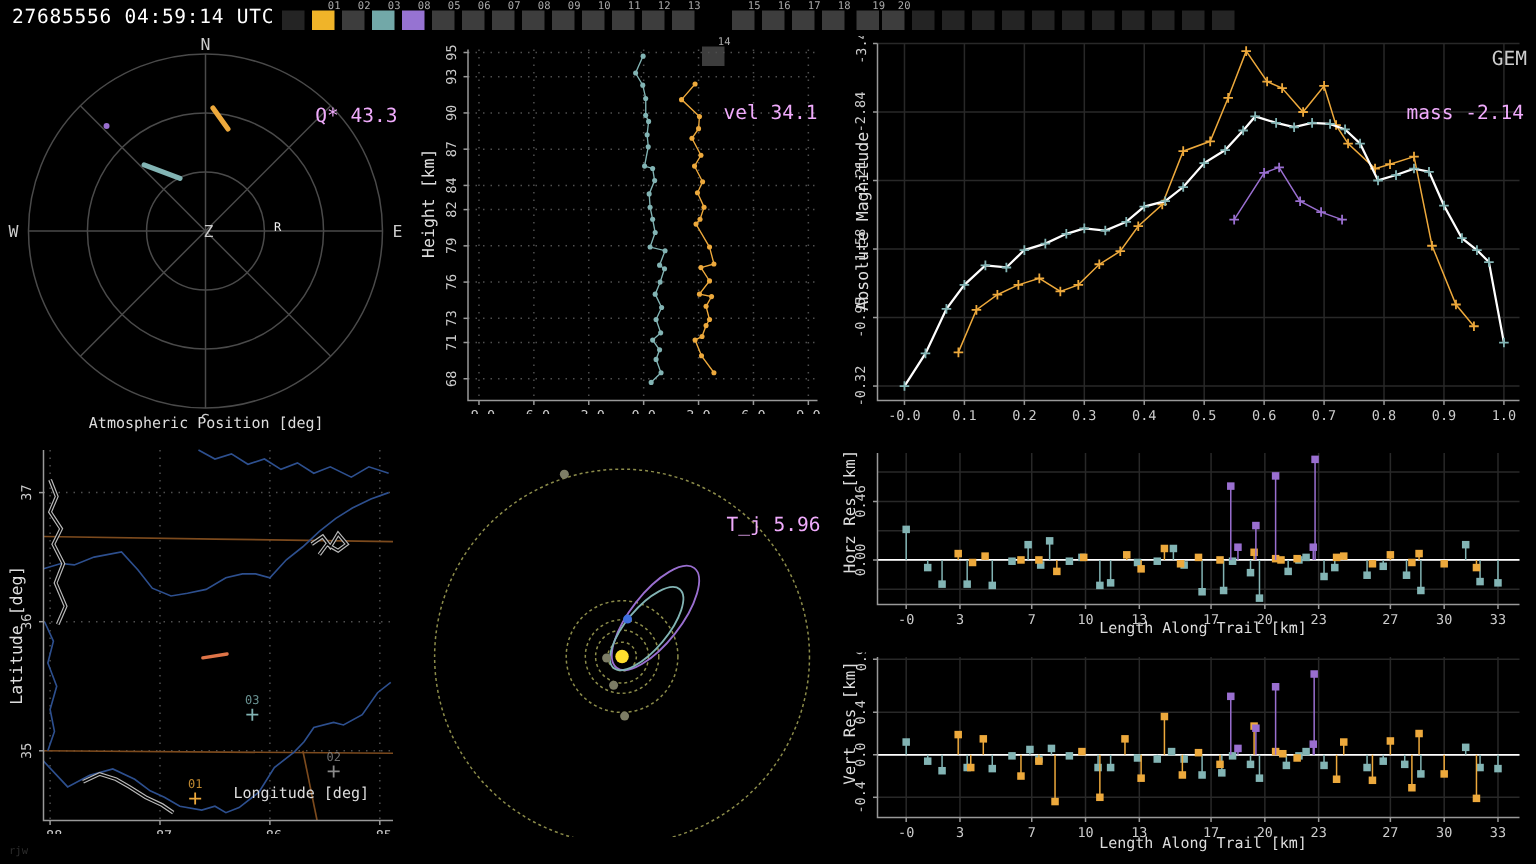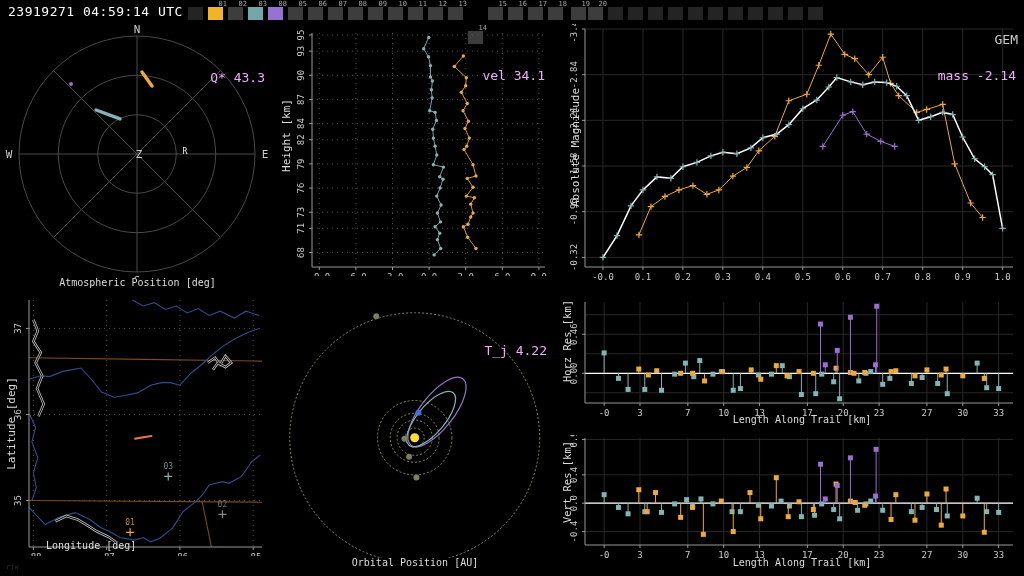--- a/index.html
+++ b/index.html
@@ -17,21 +17,21 @@
   .vlab{position:absolute;text-align:center;transform:rotate(-90deg);font-size:11px;color:#ddd;white-space:nowrap;}
   svg{position:absolute;display:block;}
   .wm{position:absolute;left:6px;top:563px;font-size:7px;color:#2e2e2e;}
 </style>
 </head>
 <body>
 
 <div class="app">
 
   <div>
-    <span class="hdr-ts">23919271 04:59:14 UTC</span>
+    <span class="hdr-ts">27685556 04:59:14 UTC</span>
     <div class="stations" id="stations">
         <div class="scell" style="left: 0px;">
           <div class="sbox blank"></div>
         </div>
         <div class="scell" style="left: 20px;">
           <div class="sbox" style="background: rgb(240, 180, 41);"></div>
           <span class="slabel">01</span>
         </div>
         <div class="scell" style="left: 40px;">
           <div class="sbox"></div>
@@ -832,25 +832,24 @@
 
   <div class="lab stat" style="left:165px;top:30px;width:100px;text-align:right">Q* 43.3</div>
   <div class="lab" style="left:10px;top:277px;width:255px;text-align:center">Atmospheric Position [deg]</div>
 
   <div class="lab stat" style="left:430px;top:28px;width:115px;text-align:right">vel 34.1</div>
   <div class="vlab" style="left:206px;top:129px;width:160px">Height [km]</div>
 
   <div class="lab stat" style="left:876px;top:28px;width:140px;text-align:right">mass -2.14</div>
   <div class="vlab" style="left:465px;top:141px;width:220px">Absolute Magnitude</div>
 
-  <div class="lab" style="left:46px;top:540px;width:200px;text-align:left">Longitude [deg]</div>
+  <div class="lab" style="left:46px;top:524px;width:200px;text-align:right">Longitude [deg]</div>
   <div class="vlab" style="left:-64px;top:417px;width:150px">Latitude [deg]</div>
 
-  <div class="lab stat" style="left:437px;top:303px;width:110px;text-align:right">T_j 4.22</div>
-  <div class="lab" style="left:300px;top:557px;width:230px;text-align:center">Orbital Position [AU]</div>
+  <div class="lab stat" style="left:437px;top:303px;width:110px;text-align:right">T_j 5.96</div>
 
   <div class="vlab" style="left:502px;top:335px;width:130px;font-size:10.5px">Horz Res [km]</div>
   <div class="lab" style="left:697px;top:414px;width:210px;text-align:center">Length Along Trail [km]</div>
 
   <div class="vlab" style="left:502px;top:476px;width:130px;font-size:10.5px">Vert Res [km]</div>
   <div class="lab" style="left:697px;top:557px;width:210px;text-align:center">Length Along Trail [km]</div>
 
   <div class="wm">rjw</div>
 </div>
 

